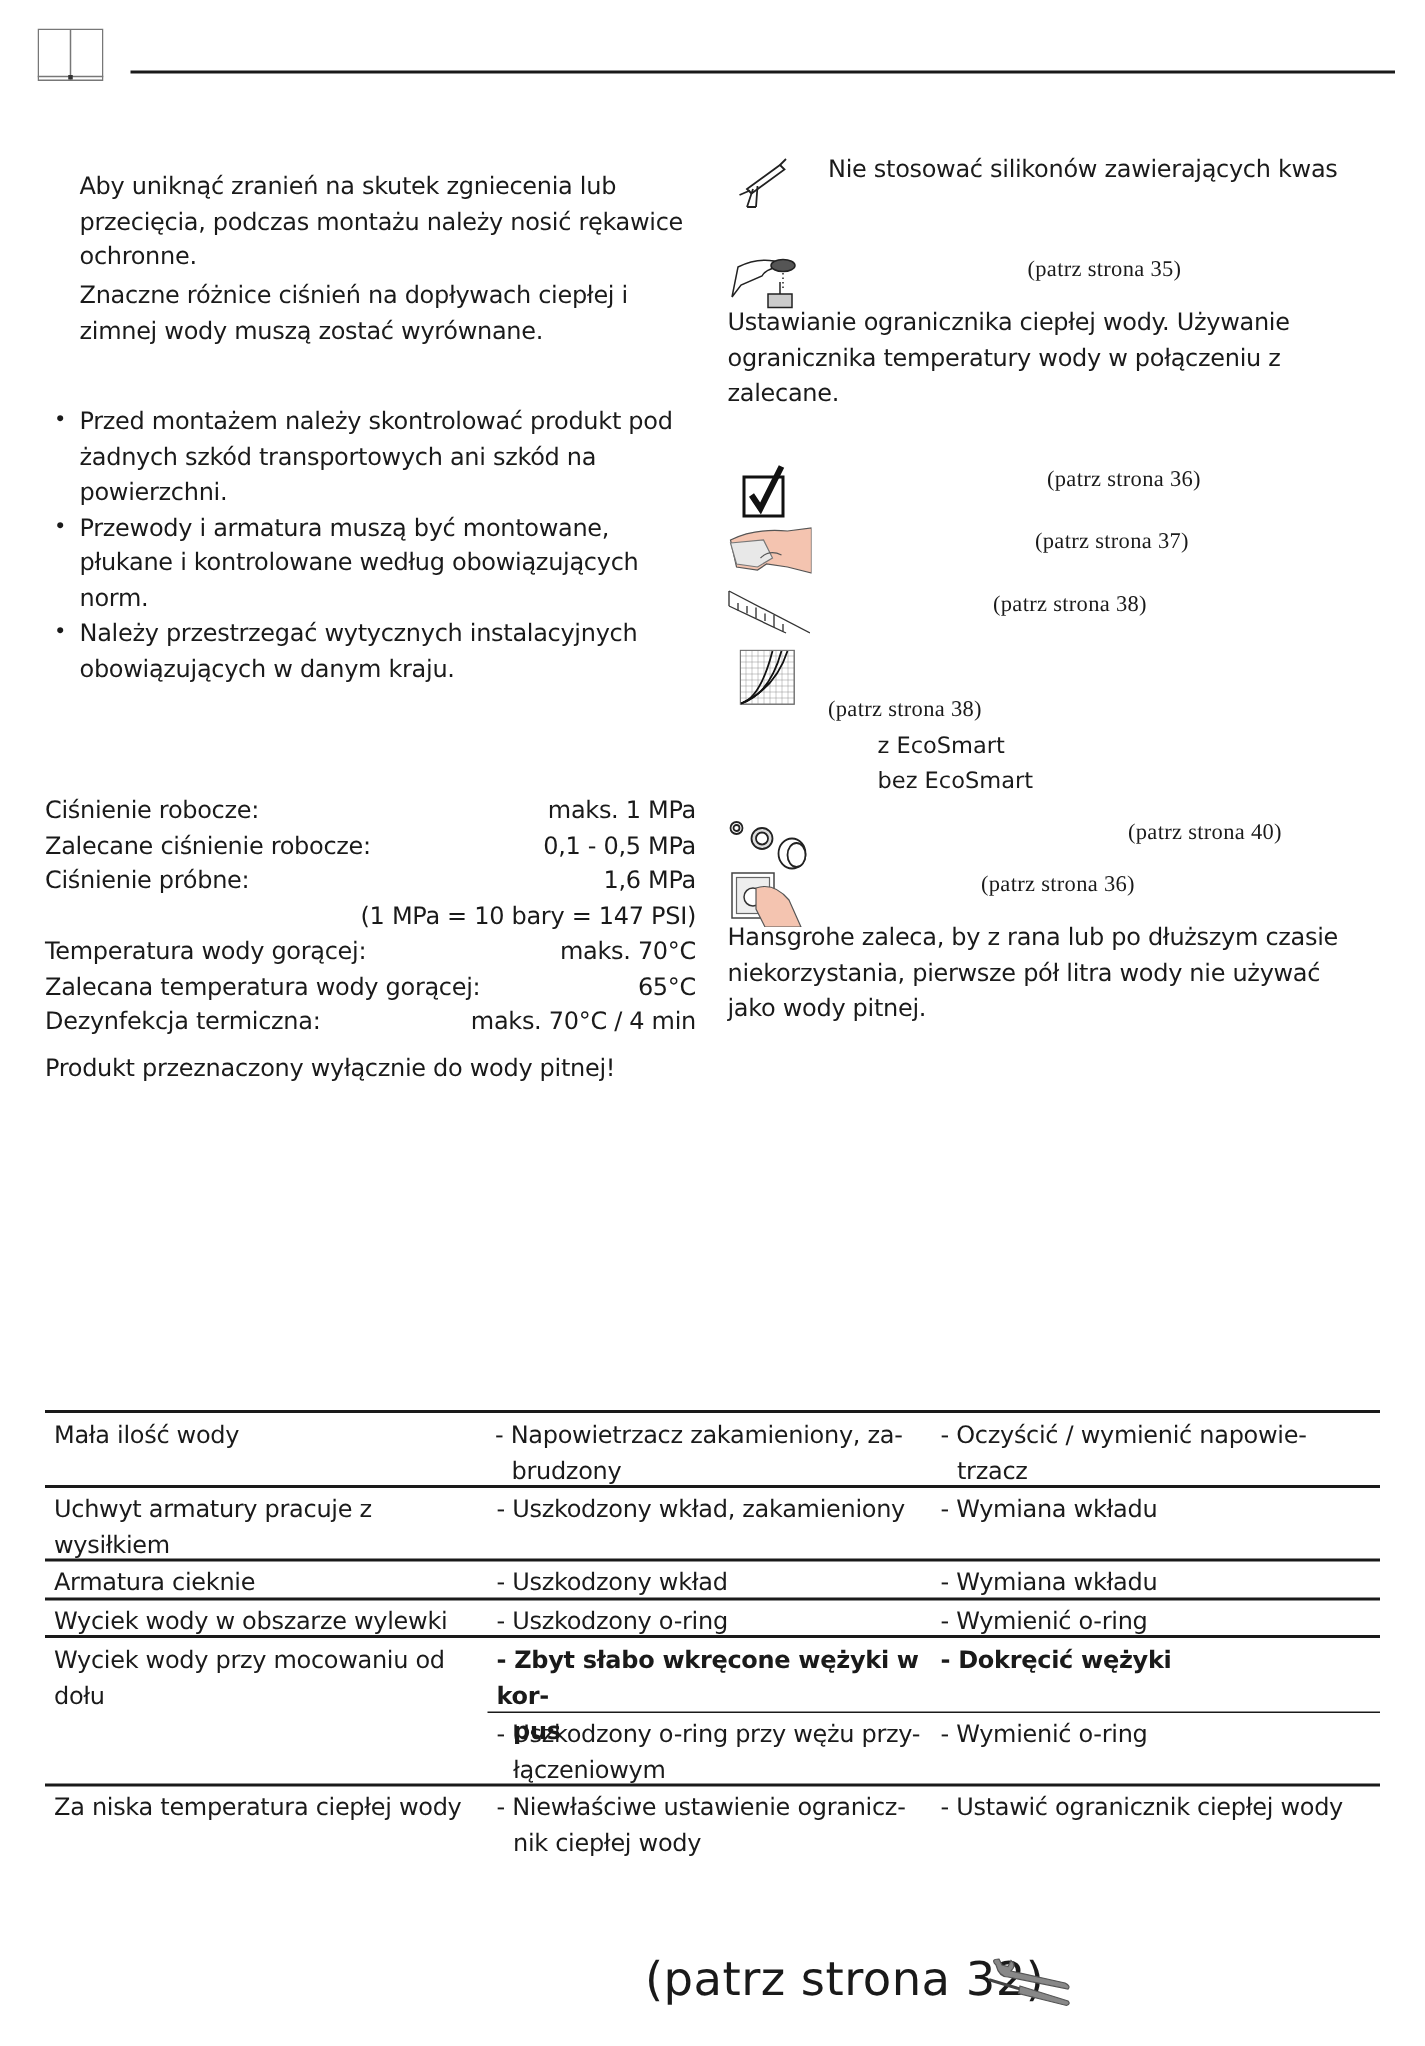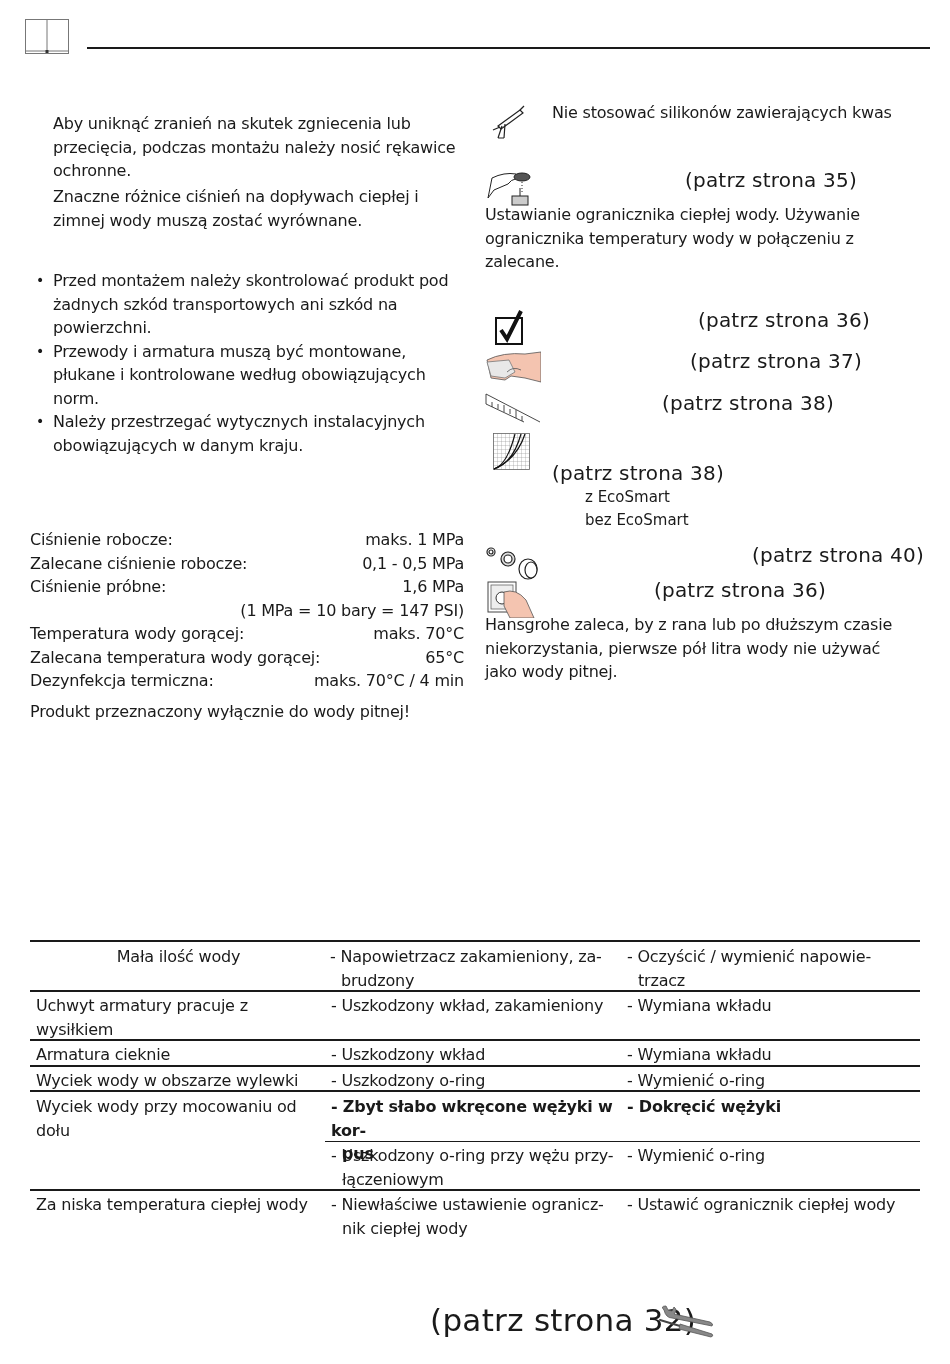--- a/index.html
+++ b/index.html
@@ -2,21 +2,21 @@
 <html><head>
 <meta charset="utf-8">
 <style>
   html, body { margin: 0; padding: 0; background: #ffffff; }
   body {
     width: 950px; height: 1364px; position: relative; overflow: hidden;
     font-family: "DejaVu Sans", sans-serif; color: #1a1a1a;
   }
   .abs { position: absolute; }
   .t { font-size: 16px; line-height: 23.5px; white-space: nowrap; letter-spacing: -0.2px; }
-  .big { font-size: 20px; line-height: 24px; white-space: nowrap; letter-spacing: 0.2px; }
+  .big { font-size: 15px; line-height: 24px; white-space: nowrap; letter-spacing: 0.2px; font-family: Liberation Serif, serif; }
   .small { font-size: 15px; line-height: 23px; white-space: nowrap; }
 
   
   .book-icon { left: 25px; top: 19px; width: 44px; height: 36px; }
   .header-rule { left: 87px; top: 47px; width: 843px; height: 2px; background: #1a1a1a; }
 
   
   .para { left: 53px; }
   .bullets { left: 36px; top: 269px; }
   .bullet-item { position: relative; padding-left: 17px; }
@@ -213,21 +213,21 @@
 <div class="abs" style="left:0;top:0;">
 
   <div class="tbl-line" style="left:30px;top:940px;width:890px;height:2px;"></div>
   <div class="tbl-line" style="left:30px;top:990px;width:890px;height:2px;"></div>
   <div class="tbl-line" style="left:30px;top:1039px;width:890px;height:2px;"></div>
   <div class="tbl-line" style="left:30px;top:1065px;width:890px;height:2px;"></div>
   <div class="tbl-line" style="left:30px;top:1090px;width:890px;height:2px;"></div>
   <div class="tbl-line" style="left:325px;top:1141px;width:595px;height:1px;"></div>
   <div class="tbl-line" style="left:30px;top:1189px;width:890px;height:2px;"></div>
 
-  <div class="cell" style="left:36px;top:945px;width:285px;text-align:center;">
+  <div class="cell" style="left:36px;top:945px;width:285px;">
     <div>Mała ilość wody</div>
   </div>
   <div class="cell" style="left:330px;top:945px;width:290px;">
     <div>- Napowietrzacz zakamieniony, za-</div>
     <div style="padding-left:11px;">brudzony</div>
   </div>
   <div class="cell" style="left:627px;top:945px;width:290px;">
     <div>- Oczyścić / wymienić napowie-</div>
     <div style="padding-left:11px;">trzacz</div>
   </div>

